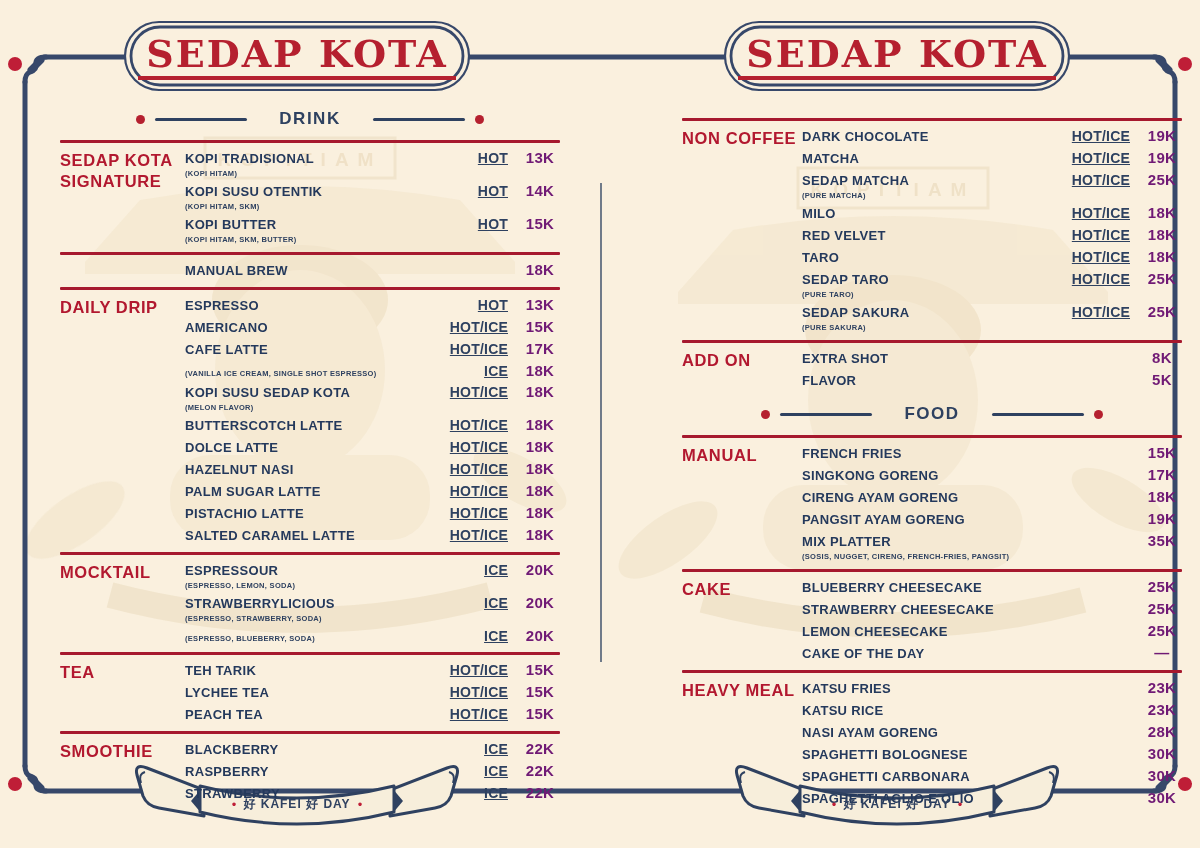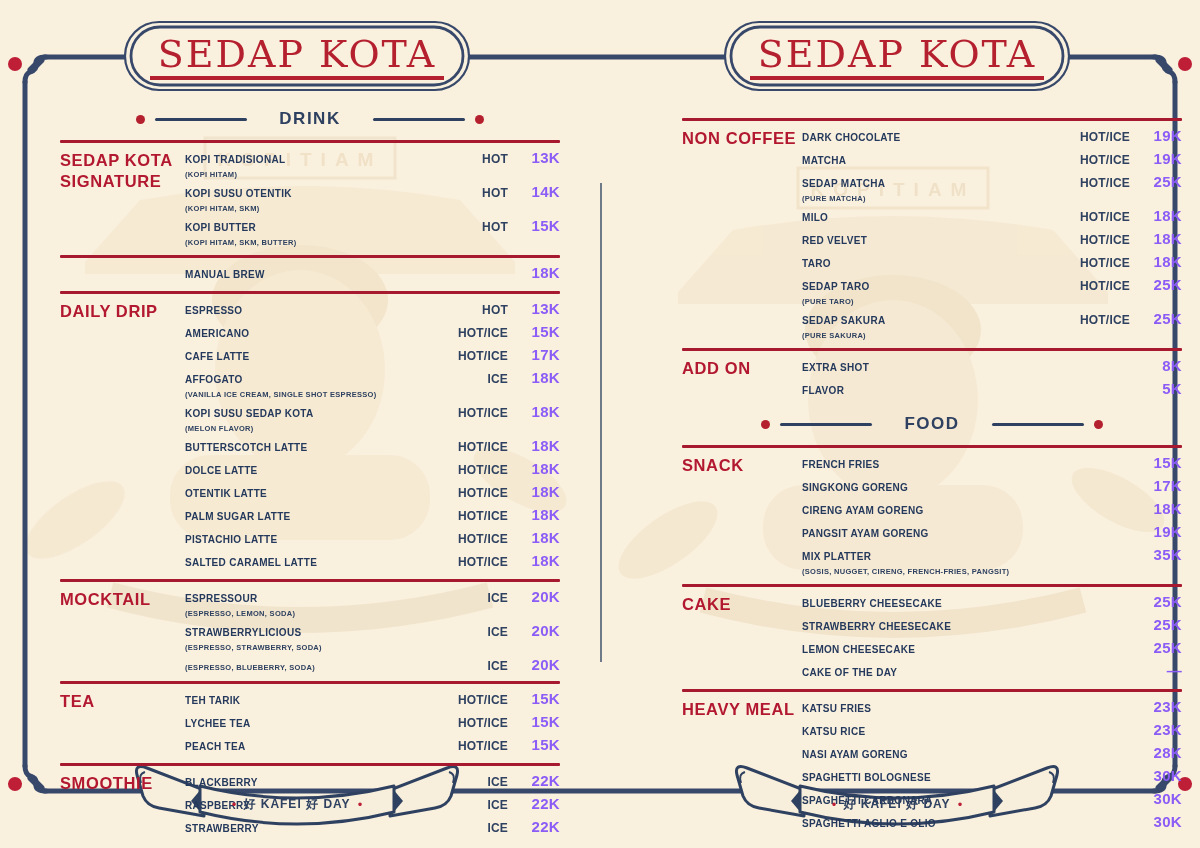--- a/index.html
+++ b/index.html
@@ -11,21 +11,21 @@
   svg.deco{position:absolute;left:0;top:0;z-index:0;}
 
   
   .logo-wrap{
     position:absolute;top:24px;width:344px;height:66px;z-index:2;
     display:flex;align-items:center;justify-content:center;
   }
   .logo-wrap.left{left:125px;}
   .logo-wrap.right{left:725px;}
   .logo-text{
-    font-family:"DejaVu Serif",serif;font-weight:normal;font-size:38px;
+    font-family:"DejaVu Serif",serif;font-weight:bold;font-size:38px;
     color:#b5202f;letter-spacing:2px;line-height:1;
     border-bottom:4px solid #b5202f;padding:0 8px 3px 8px;white-space:nowrap;
   }
 
   
   .page{position:absolute;z-index:2;width:500px;}
   .page.left{left:60px;top:106px;}
   .page.right{left:682px;top:118px;}
 
   .sec-header{display:flex;align-items:center;justify-content:center;height:26px;margin-bottom:8px;}
@@ -39,24 +39,24 @@
   .rule{height:3px;background:#a6192e;border-radius:1px;}
   .group{display:flex;margin:4px 0 6px 0;}
   .cat{
     width:125px;flex:0 0 125px;padding-top:3px;
     font-size:16.5px;font-weight:bold;color:#b2182f;letter-spacing:.6px;line-height:21px;
   }
   .page.right .cat{width:120px;flex:0 0 120px;}
   .items{flex:1;min-width:0;}
   .item{display:flex;align-items:baseline;padding:2px 0;}
   .nm{flex:1;min-width:0;}
-  .name{font-size:10px;font-weight:bold;color:#24395c;letter-spacing:.3px;line-height:16px;white-space:nowrap;}
+  .name{font-size:13px;font-weight:bold;color:#24395c;letter-spacing:.3px;line-height:16px;white-space:nowrap;}
   .sub{font-size:7.5px;font-weight:bold;color:#2e4160;letter-spacing:.3px;line-height:9px;margin-top:2px;white-space:nowrap;}
-  .temp{font-size:12px;font-weight:bold;color:#2e4160;letter-spacing:.2px;margin-right:12px;white-space:nowrap;}
-  .price{flex:0 0 40px;width:40px;text-align:right;font-size:15px;font-weight:bold;color:#8b5cf6;letter-spacing:.3px;}
+  .temp{font-size:14px;font-weight:bold;color:#2e4160;letter-spacing:.2px;margin-right:12px;white-space:nowrap;text-decoration:underline;}
+  .price{flex:0 0 40px;width:40px;text-align:center;font-size:15px;font-weight:bold;color:#701a75;letter-spacing:.3px;}
 
   
   .ribbon-text{
     position:absolute;top:791px;width:220px;height:26px;z-index:3;
     display:flex;align-items:center;justify-content:center;gap:7px;
   }
   .ribbon-text.left{left:187px;}
   .ribbon-text.right{left:787px;}
   .ribbon-text .bdot{color:#bf1e37;font-size:13px;line-height:1;}
   .ribbon-text .btxt{
@@ -239,21 +239,20 @@
     <div class="nm">
       <div class="name">CAFE LATTE</div>
 
     </div>
     <div class="temp">HOT/ICE</div>
     <div class="price">17K</div>
   </div>
 
   <div class="item">
     <div class="nm">
-      <div class="name">AFFOGATO</div>
       <div class="sub">(VANILLA ICE CREAM, SINGLE SHOT ESPRESSO)</div>
     </div>
     <div class="temp">ICE</div>
     <div class="price">18K</div>
   </div>
 
   <div class="item">
     <div class="nm">
       <div class="name">KOPI SUSU SEDAP KOTA</div>
       <div class="sub">(MELON FLAVOR)</div>
@@ -275,21 +274,21 @@
     <div class="nm">
       <div class="name">DOLCE LATTE</div>
 
     </div>
     <div class="temp">HOT/ICE</div>
     <div class="price">18K</div>
   </div>
 
   <div class="item">
     <div class="nm">
-      <div class="name">OTENTIK LATTE</div>
+      <div class="name">HAZELNUT NASI</div>
 
     </div>
     <div class="temp">HOT/ICE</div>
     <div class="price">18K</div>
   </div>
 
   <div class="item">
     <div class="nm">
       <div class="name">PALM SUGAR LATTE</div>
 
@@ -527,21 +526,21 @@
       <span class="sp"></span>
     <span class="hline"></span>
     <span class="hlabel">FOOD</span>
     <span class="hline"></span>
     <span class="sp"></span>
       <span class="hdot"></span>
   </div>
   <div class="groups">
   <div class="rule"></div>
   <div class="group">
-    <div class="cat">SNACK</div>
+    <div class="cat">MANUAL</div>
     <div class="items">
   <div class="item">
     <div class="nm">
       <div class="name">FRENCH FRIES</div>
 
     </div>
 
     <div class="price">15K</div>
   </div>
 

